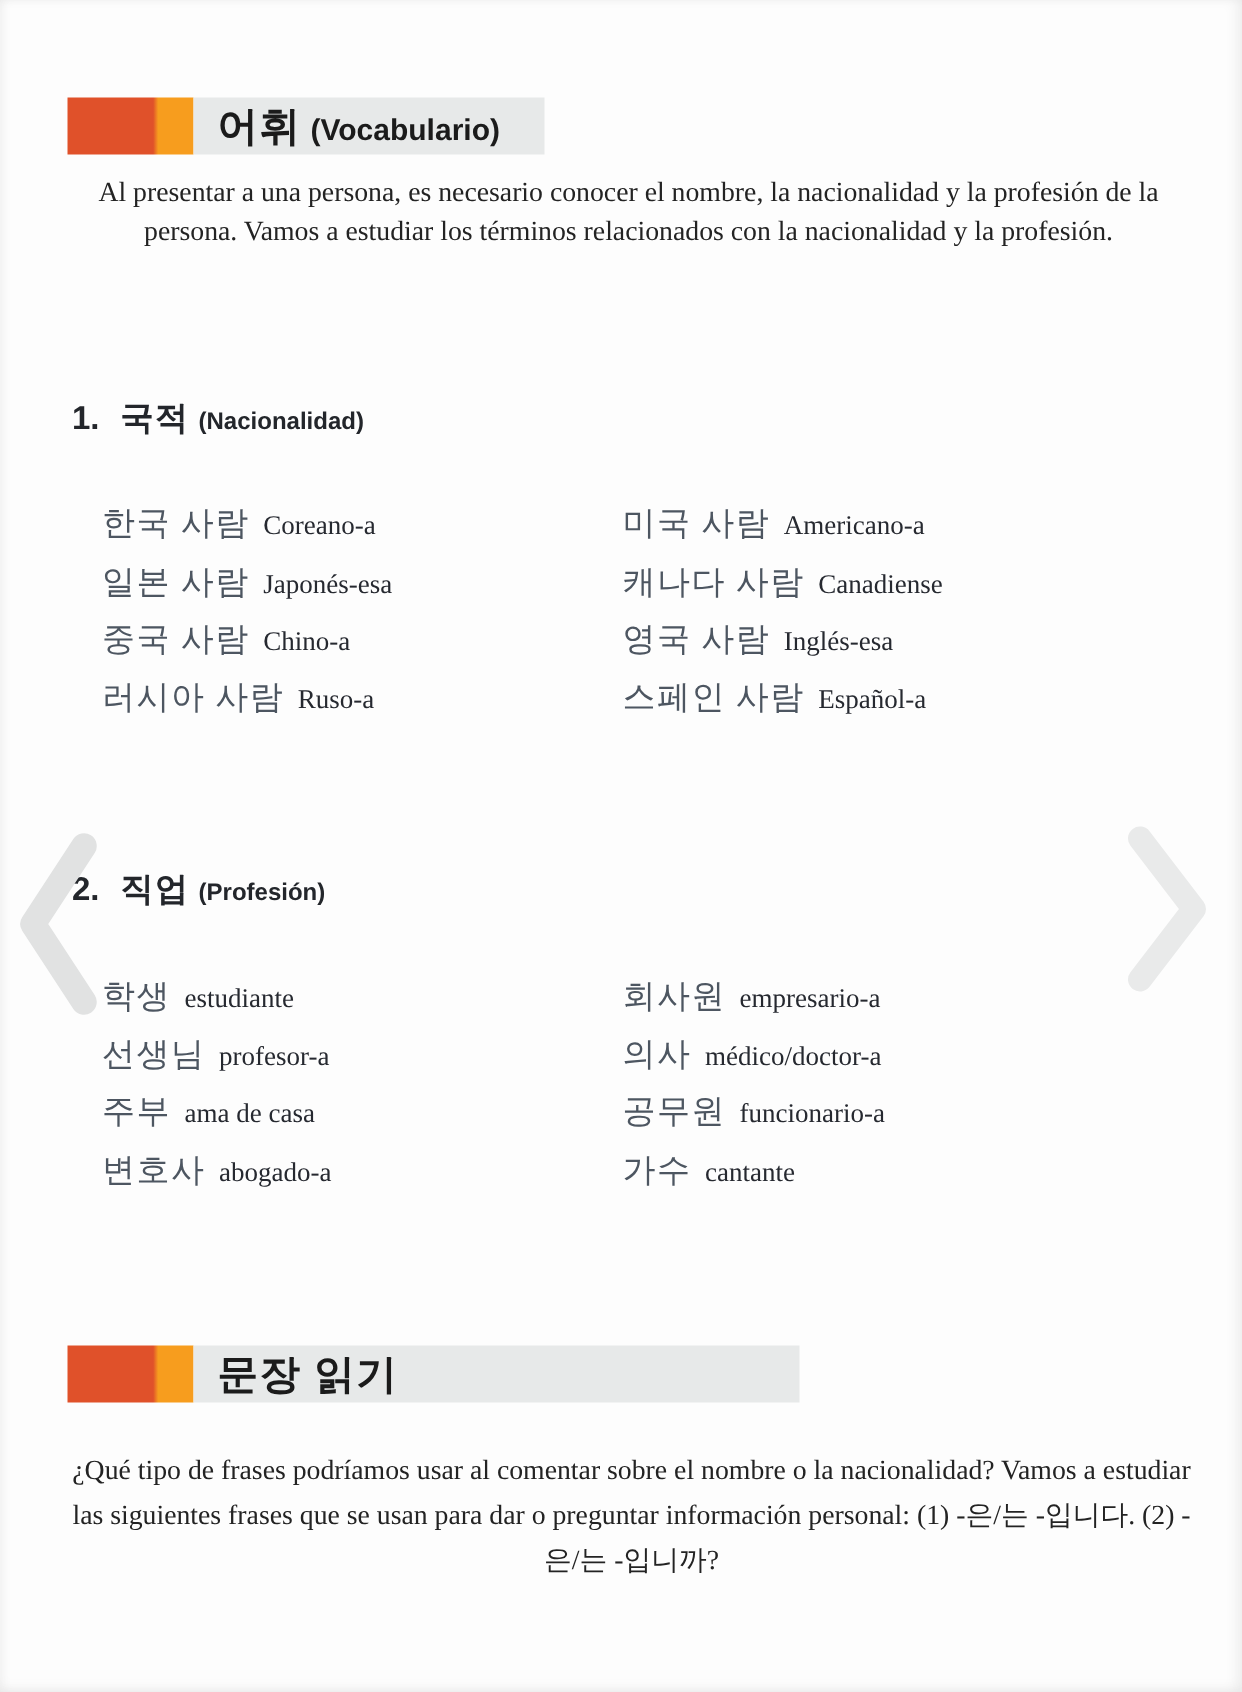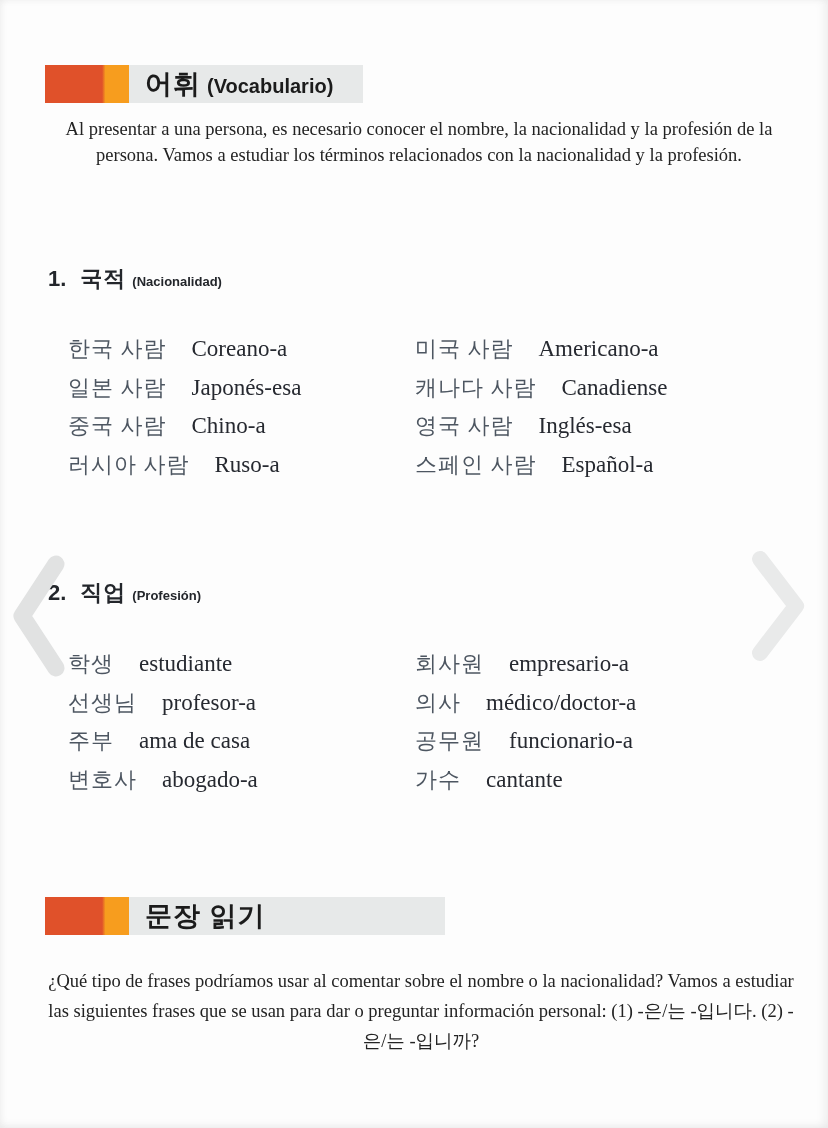--- a/index.html
+++ b/index.html
@@ -35,52 +35,52 @@
     padding-left:16px;
     font-family:"Liberation Sans","DejaVu Sans",sans-serif;
     font-weight:bold;color:#1b1b1b;
     line-height:38px;
   }
   .banner .bar .ko{font-size:27px;letter-spacing:1px;}
   .banner .bar .lat{font-size:20px;margin-left:6px;}
   .banner-vocab{top:55px;margin-top:10px;}
   .banner-vocab .bar{width:234px;}
   .banner-reading{top:897px;}
-  .banner-reading .bar{width:316px;text-align:right;}
+  .banner-reading .bar{width:404px;text-align:right;}
 
   .paragraph{
     position:absolute;left:45px;
     font-size:18.5px;line-height:25.5px;
     color:var(--body-ink);
     text-align:center;
   }
   .paragraph.intro{top:117px;width:748px;}
   .paragraph.reading{top:966px;width:752px;line-height:30px;}
 
   .subheading{
     position:absolute;left:48px;
     font-family:"Liberation Sans","DejaVu Sans",sans-serif;
     font-weight:bold;color:var(--heading-ink);
     font-size:22px;display:flex;align-items:baseline;
   }
   .subheading .num{margin-right:14px;}
   .subheading .ko{letter-spacing:1px;}
-  .subheading .lat{font-size:13px;margin-left:6px;}
+  .subheading .lat{font-size:16px;margin-left:6px;}
   .subheading-nationality{top:264px;}
   .subheading-profession{top:578px;}
 
   .vocab-grid{position:absolute;display:flex;}
   .vocab-grid .col{display:flex;flex-direction:column;}
   .vocab-grid .col-left{width:347px;}
   .vocab-grid .col-right{width:360px;}
   .vocab-grid-nationality{top:330px;left:68px;}
   .vocab-grid-profession{top:645px;left:68px;text-align:center;}
-  .vocab-row{height:38.6px;display:flex;align-items:baseline;line-height:38.6px;white-space:nowrap;gap:16px;}
+  .vocab-row{height:38.6px;display:flex;align-items:baseline;line-height:38.6px;white-space:nowrap;}
   .vocab-row .ko{font-size:22px;color:var(--ko-ink);letter-spacing:1px;}
-  .vocab-row .es{font-size:23px;color:var(--es-ink);margin-left:9px;}
+  .vocab-row .es{font-size:18px;color:var(--es-ink);margin-left:9px;}
 
   .nav-arrow{position:absolute;background:none;border:none;cursor:pointer;padding:0;line-height:0;}
   .nav-prev{left:6px;top:554px;}
   .nav-next{left:750px;top:550px;}
   .nav-arrow svg{display:block;}
 </style>
 </head>
 <body>
 
 <div class="page">

